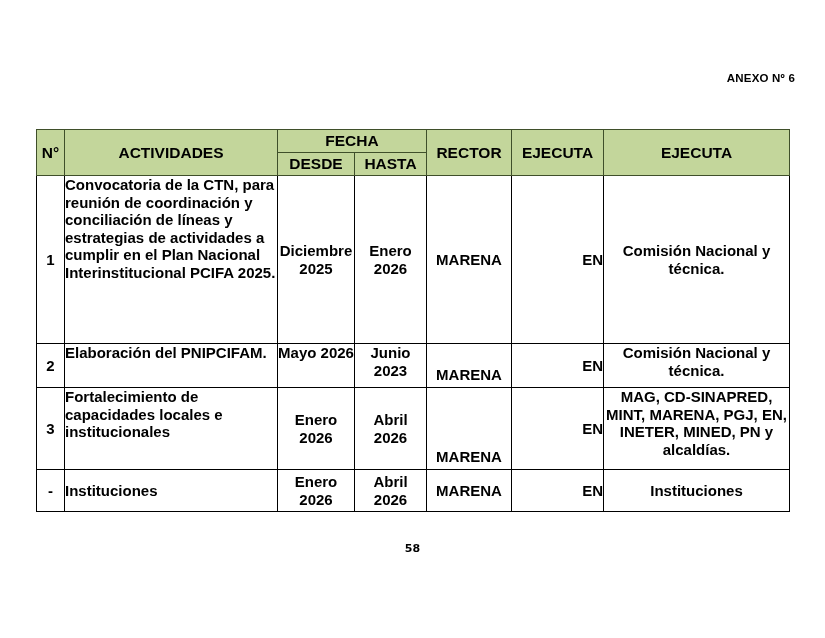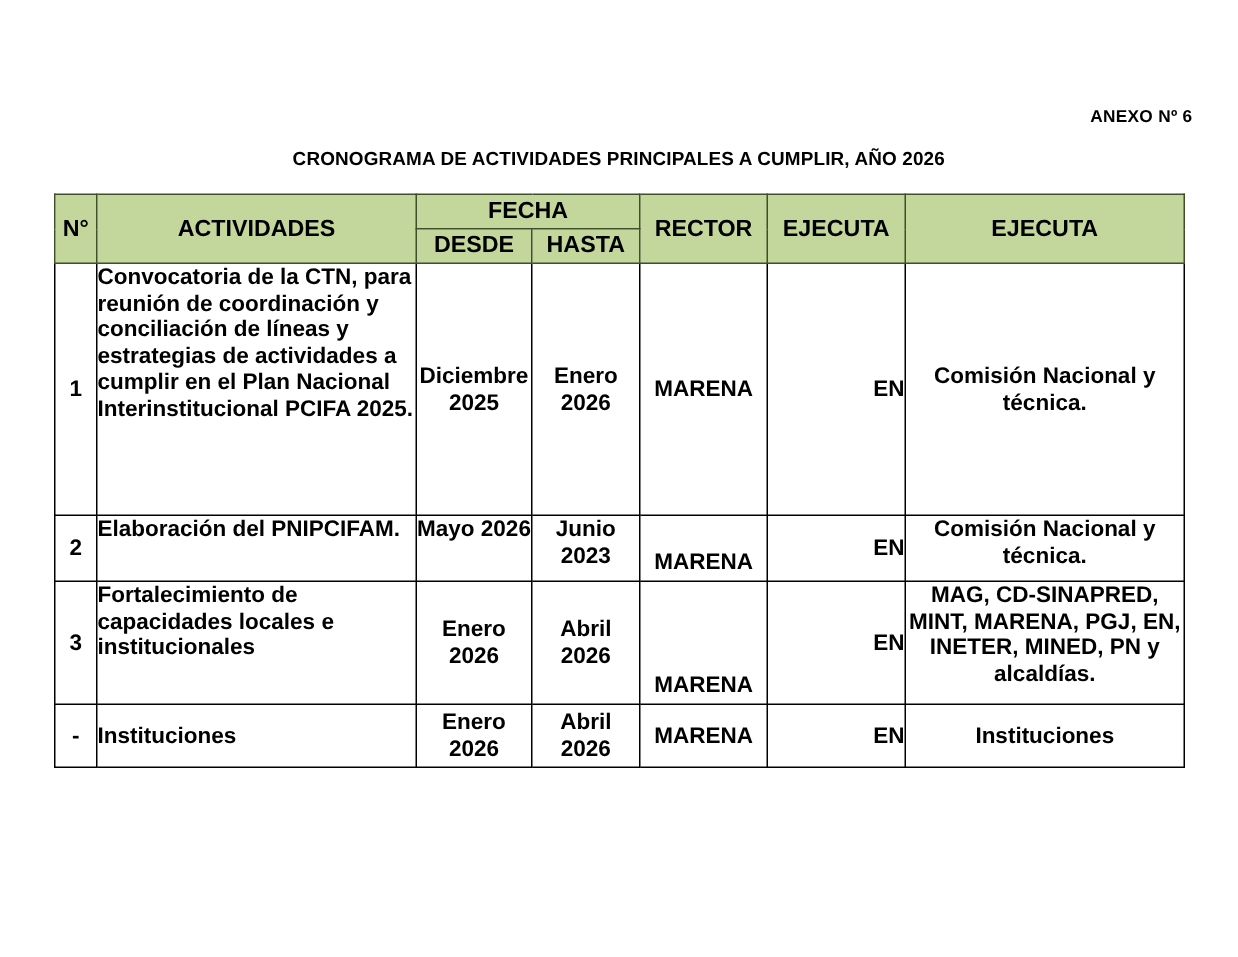--- a/index.html
+++ b/index.html
@@ -140,21 +140,20 @@
     font-family: "DejaVu Sans", sans-serif;
   }
 </style>
 </head>
 <body>
 
 <div class="page">
 
   <div class="annex-label">ANEXO Nº 6</div>
 
-  <div class="doc-title">CRONOGRAMA DE ACTIVIDADES PRINCIPALES A CUMPLIR, AÑO 2026</div>
 
   <div class="table-wrap">
     <table class="cronograma">
       <colgroup>
         <col style="width:28px">
         <col style="width:213px">
         <col style="width:77px">
         <col style="width:72px">
         <col style="width:85px">
         <col style="width:92px">
@@ -213,14 +212,15 @@
           <td class="c-date">Abril 2026</td>
           <td class="c-rector">MARENA</td>
           <td class="c-coordina">EN</td>
           <td class="c-ejecuta">Instituciones</td>
         </tr>
 
       </tbody>
     </table>
   </div>
 
+  <div class="page-number">58</div>
 
 </div>
 
 </body></html>

